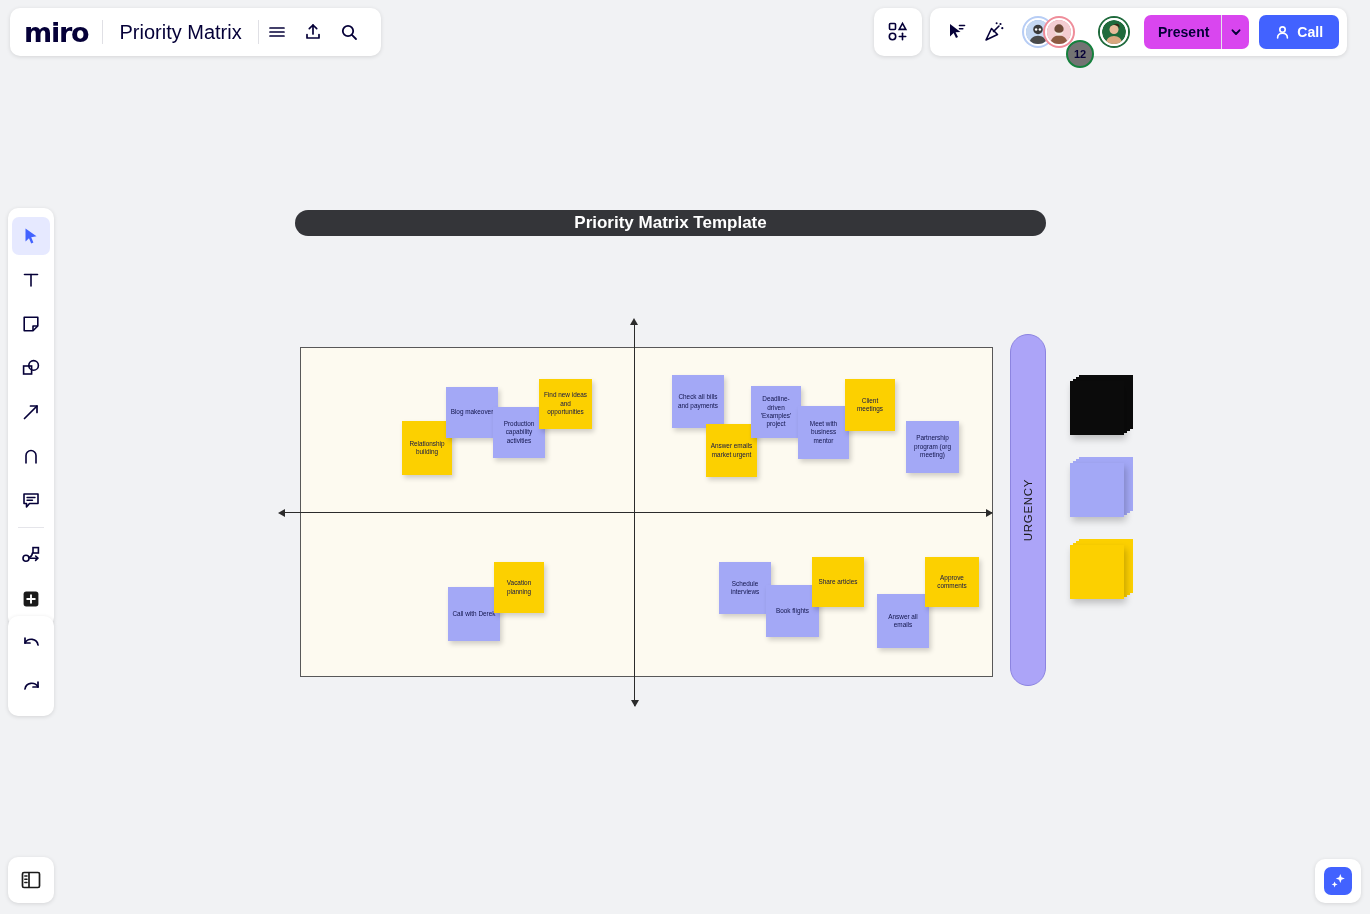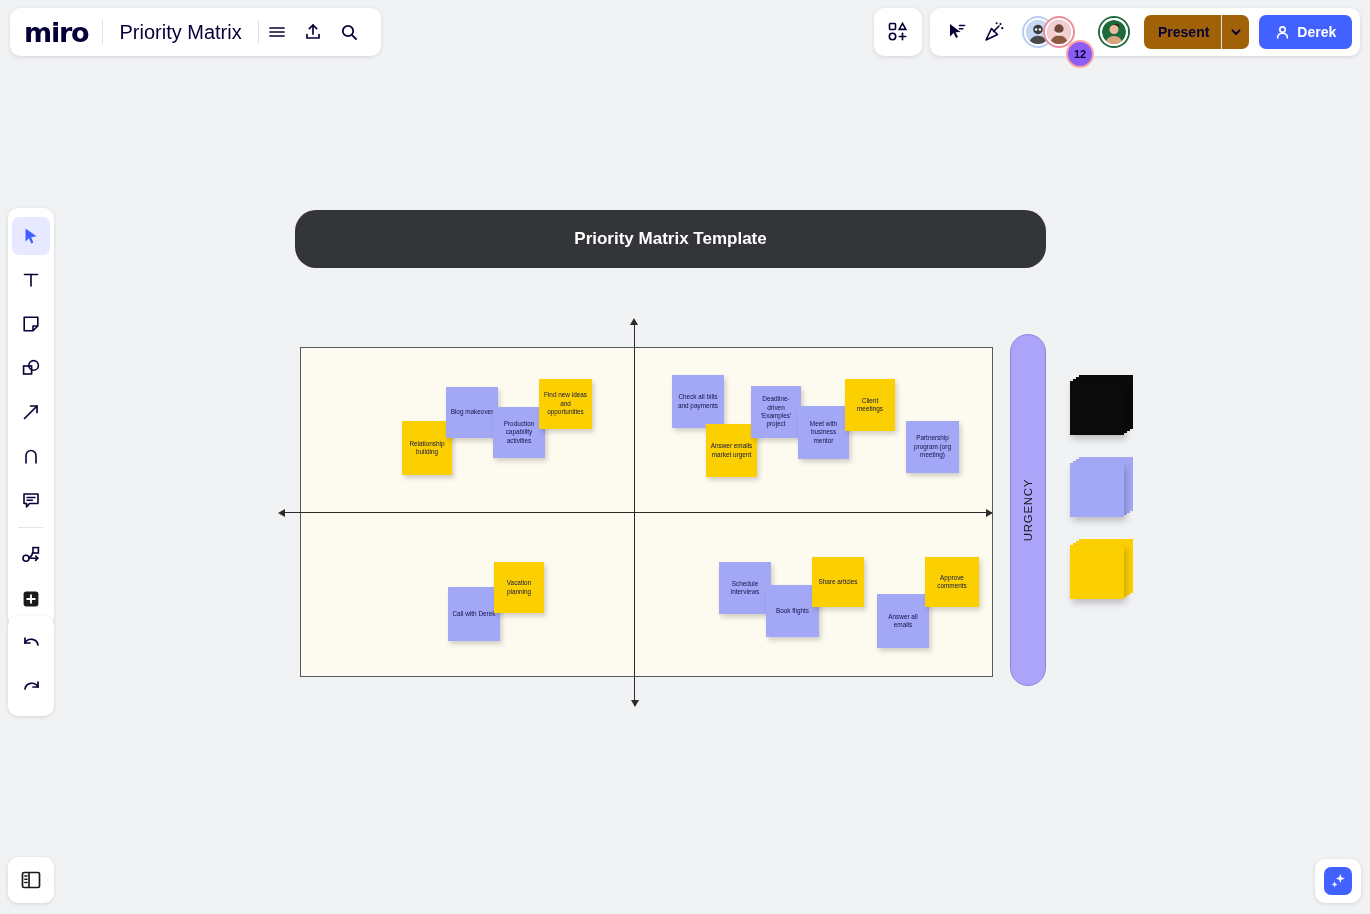--- a/index.html
+++ b/index.html
@@ -47,23 +47,23 @@
     box-shadow: 0 1px 4px rgba(0,0,0,.12); padding: 0 8px; gap: 2px;
   }
   .avatars { display: flex; align-items: center; margin: 0 6px 0 10px; }
   .av {
     width: 28px; height: 28px; border-radius: 50%;
     border: 2px solid #fff; margin-left: -7px; position: relative;
     overflow: hidden; display: flex; align-items: center; justify-content: center;
     font-size: 11px; font-weight: 700; color: #050038;
   }
   .av:first-child { margin-left: 0; }
-  .av-count { background: #8b5cf6; border: 2px solid #fca5a5; color: #050038; margin-top: 44px; }
+  .av-count { background: #737373; border: 2px solid #15803d; color: #050038; margin-top: 44px; }
   .present-wrap {
-    display: flex; align-items: center; background: #a16207;
+    display: flex; align-items: center; background: #d946ef;
     border-radius: 7px; height: 34px; margin-left: 8px; overflow: hidden;
   }
   .present-btn {
     font-size: 14px; font-weight: 700; color: #050038;
     padding: 0 12px 0 14px; cursor: pointer; line-height: 34px;
   }
   .present-caret {
     width: 28px; height: 34px; display: flex; align-items: center;
     justify-content: center; cursor: pointer; border-left: 1px solid #e4e4e8;
   }
@@ -95,21 +95,21 @@
   }
   .leftbottom {
     position: absolute; left: 8px; top: 857px; width: 46px; height: 46px;
     background: #fff; border-radius: 10px;
     box-shadow: 0 1px 4px rgba(0,0,0,.12);
     display: flex; align-items: center; justify-content: center; cursor: pointer;
   }
 
   
   .title-pill {
-    position: absolute; left: 295px; top: 210px; width: 751px; height: 58px;
+    position: absolute; left: 295px; top: 210px; width: 751px; height: 26px;
     background: #343539; border-radius: 21px; color: #fff;
     display: flex; align-items: center; justify-content: center;
     font-size: 17px; font-weight: 700;
   }
   .imp-pill {
     position: absolute; left: 295px; top: 272px; width: 677px; height: 33px;
     background: #fcd000; border: 1px solid #d9b400; border-radius: 17px;
     color: #1b1b1b; display: flex; align-items: center; justify-content: center;
     font-size: 11.5px; letter-spacing: .4px;
   }
@@ -327,21 +327,21 @@
           </svg>
       </div>
     </div>
     <div class="share-btn">
       <span>
         <svg width="15" height="15" viewBox="0 0 15 15">
             <circle cx="7.5" cy="4.6" r="2.7" fill="none" stroke="#fff" stroke-width="1.6"></circle>
             <path d="M2.6 13 c0-3 2.2-4.7 4.9-4.7 s4.9 1.7 4.9 4.7" fill="none" stroke="#fff" stroke-width="1.6" stroke-linecap="round"></path>
           </svg>
       </span>
-      <span>Derek</span>
+      <span>Call</span>
     </div>
   </div>
 
   <div class="lefttool">
     <div class="lt-item active">
       <svg width="20" height="20" viewBox="0 0 20 20">
           <path d="M4.5 2.5 L15.5 10.2 L10.2 11.2 L12.4 16.4 L10.2 17.4 L8 12.2 L4.5 15.5 Z" fill="#4262ff"></path>
         </svg>
     </div>
     <div class="lt-item">

